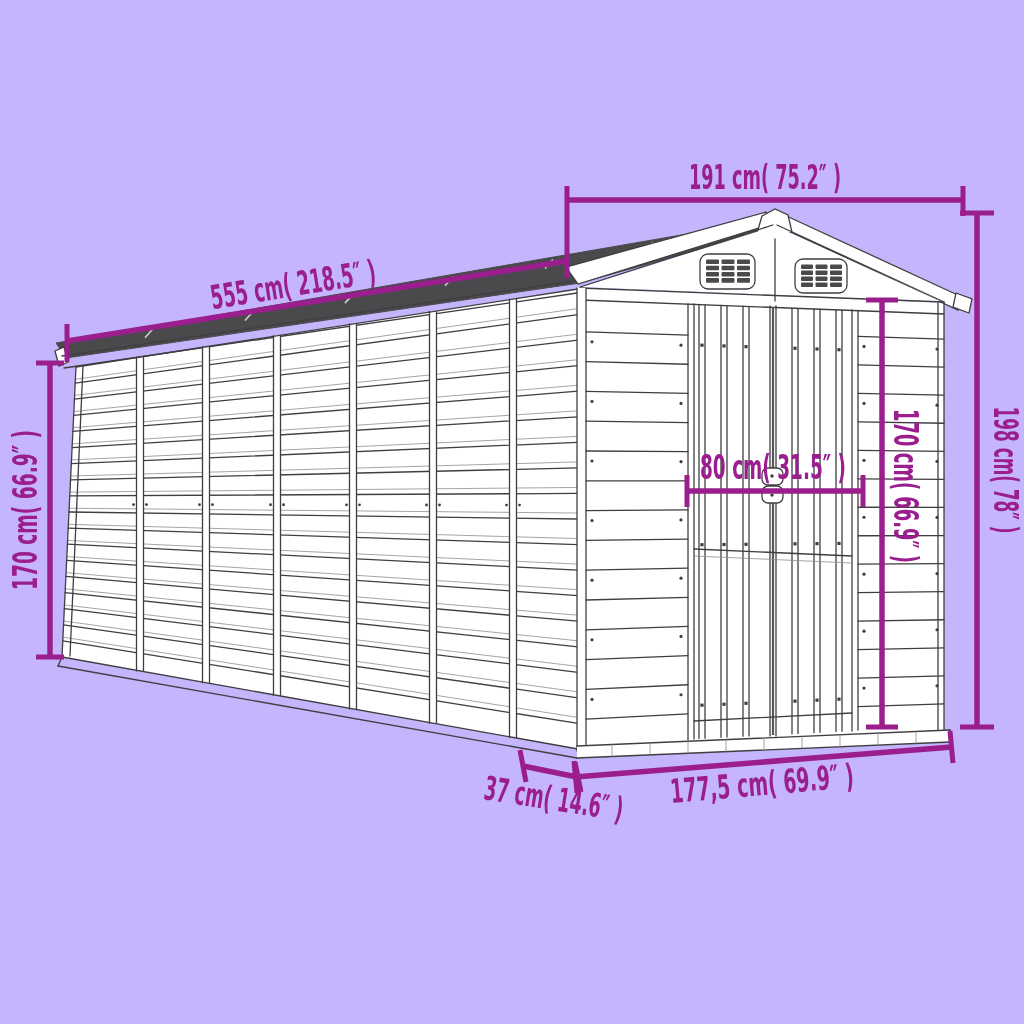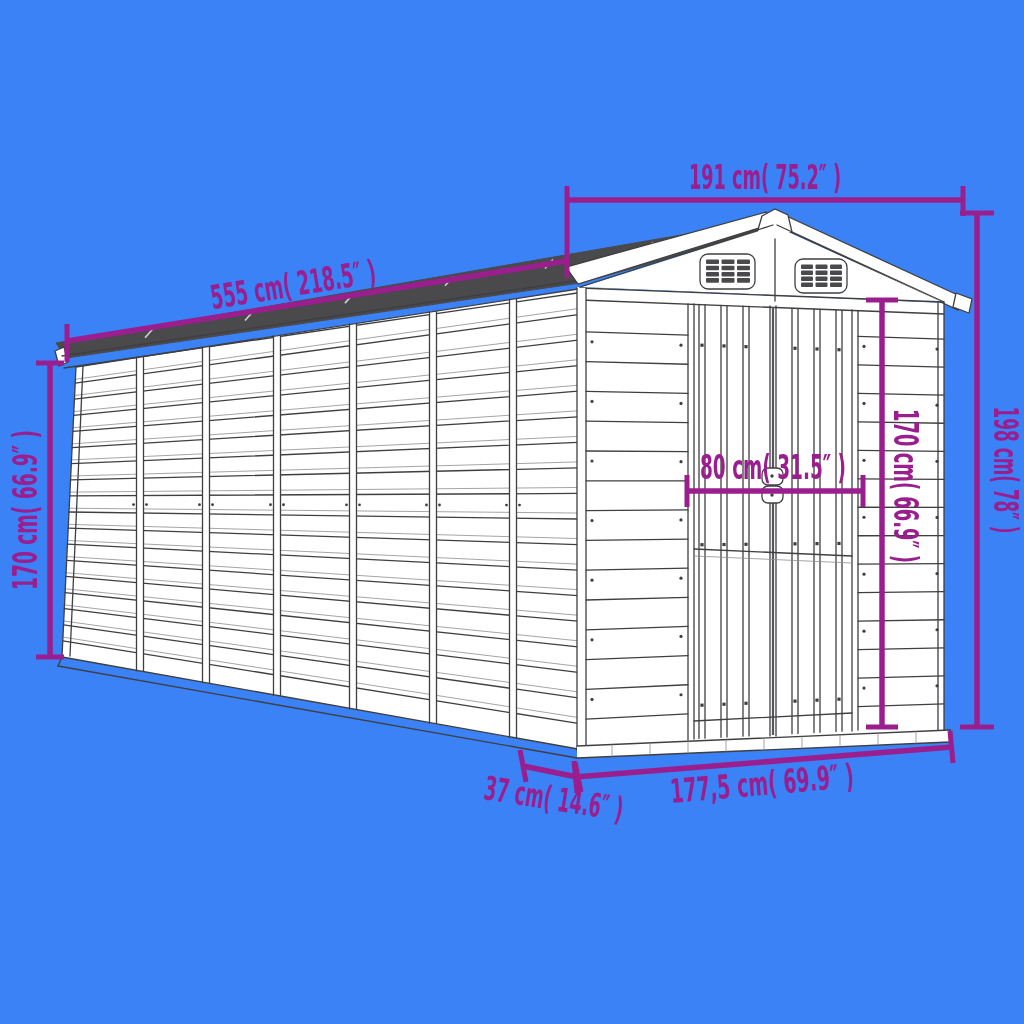--- a/index.html
+++ b/index.html
@@ -1,17 +1,17 @@
 <!DOCTYPE html>
 <html><head>
 <meta charset="utf-8">
 <title>Diagram</title>
 <style>
   html,body{margin:0;padding:0;background:#fff;}
-  .stage{width:1024px;height:1024px;background:#3b82f6;position:relative;overflow:hidden;}
+  .stage{width:1024px;height:1024px;background:#c4b5fd;position:relative;overflow:hidden;}
   svg{display:block;}
   .ln{stroke:#3F3F41;stroke-width:1.3;fill:none;stroke-linecap:round;}
   .thin{stroke:#8E8E90;stroke-width:.8;fill:none;}
   .fillw{fill:#FFFFFF;}
   .roofdark{fill:#4A4A4D;stroke:#4A4A4D;stroke-width:1;}
   .dot{fill:#3F3F41;stroke:none;}
   .louver{fill:#4A4A4D;stroke:none;}
   .white-mark{stroke:#FFFFFF;stroke-width:1.6;opacity:.75;fill:none;}
   .dimline{stroke:#9B1E8E;stroke-width:5.5;fill:none;stroke-linecap:butt;}
   .dimtick{stroke:#9B1E8E;stroke-width:5;fill:none;stroke-linecap:butt;}

